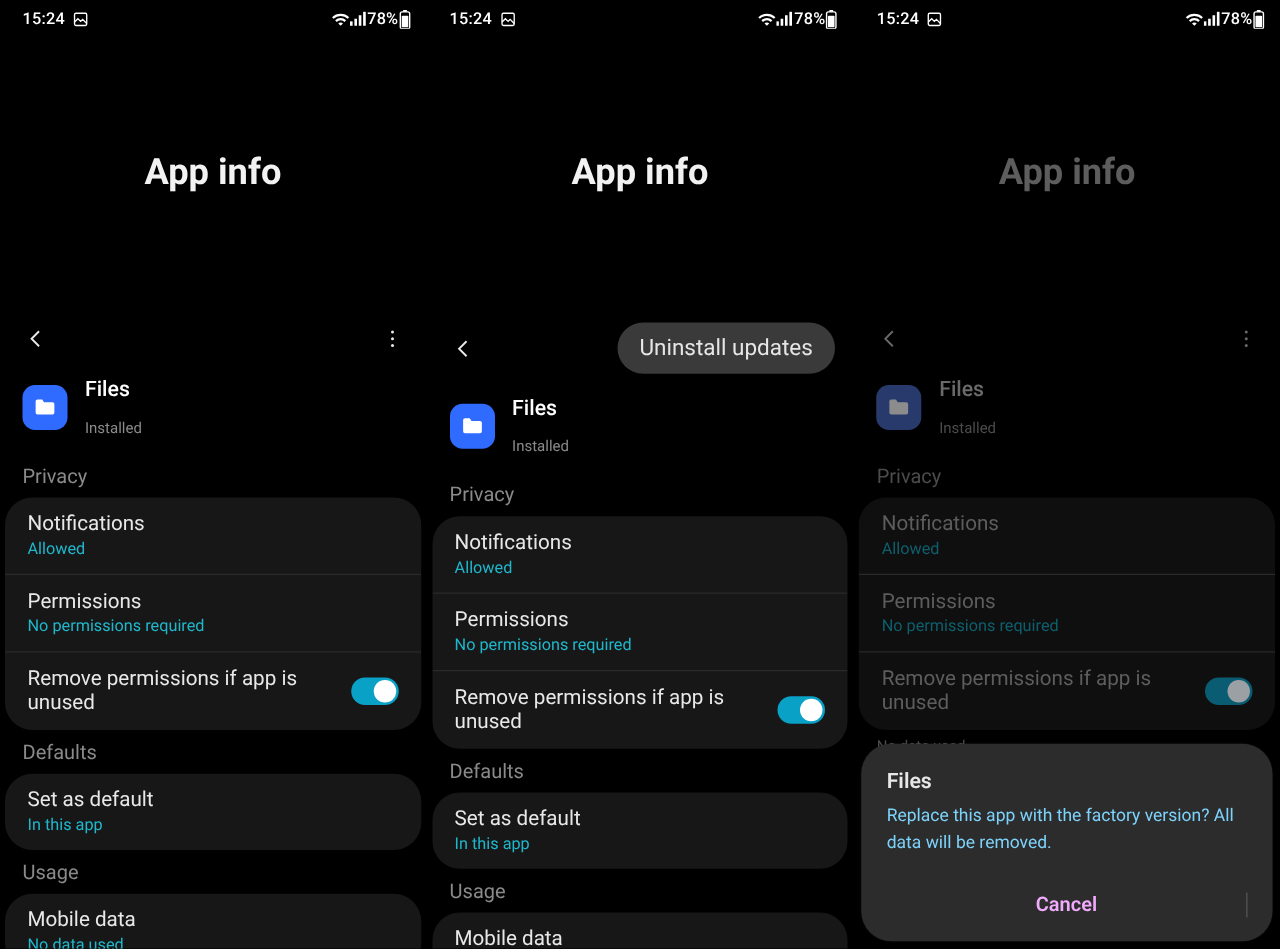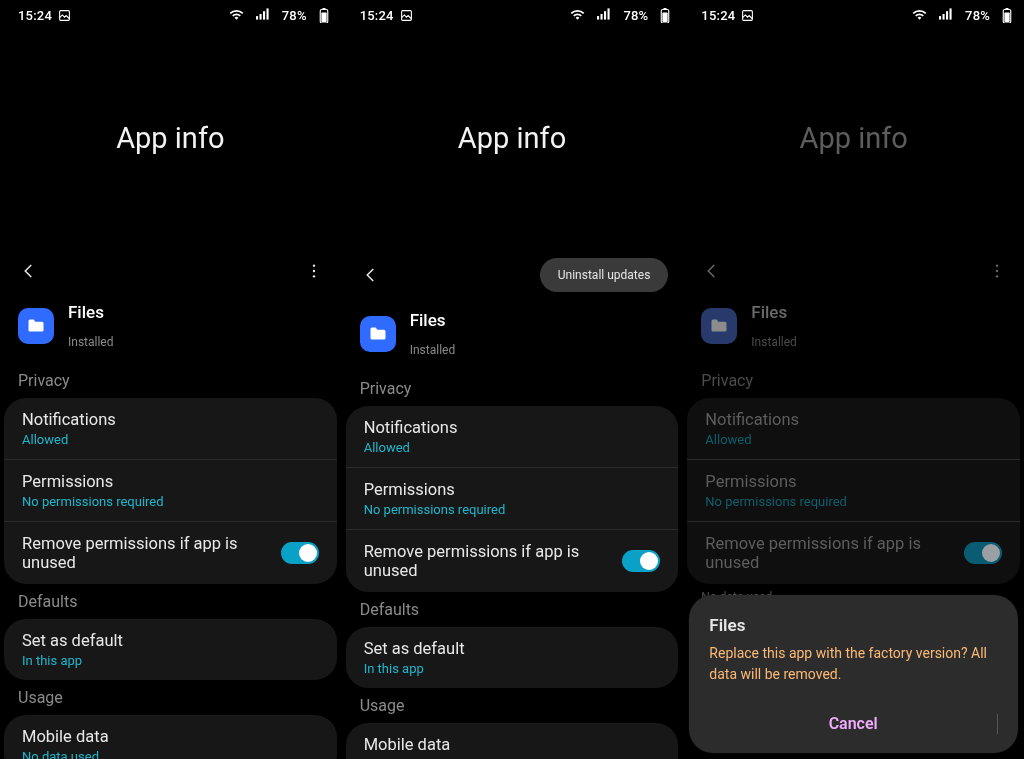--- a/index.html
+++ b/index.html
@@ -4,32 +4,32 @@
 <style>
   * { box-sizing: border-box; margin: 0; padding: 0; }
   html, body { width: 1024px; height: 759px; overflow: hidden; background: #000; font-family: -apple-system, Roboto, "Segoe UI", sans-serif; }
   .row { display: flex; width: 1024px; height: 735px; }
   .phone { position: relative; flex: 1 1 0; height: 759px; background: #000; overflow: hidden; color: #fff; }
   .phone + .phone { border-left: 1px solid #000; }
 
   
   .status { display: flex; align-items: center; justify-content: space-between; height: 28px; padding: 2px 12px 0 18px; font-size: 13px; font-weight: 500; letter-spacing: .2px; }
   .status .left { display: flex; align-items: center; gap: 6px; }
-  .status .right { display: flex; align-items: flex-start; gap: 12px; }
+  .status .right { display: flex; align-items: center; gap: 0; }
   .ico { display: inline-flex; align-items: center; justify-content: center; }
   .ico svg { display: block; }
 
   
-  .bigtitle { height: 220px; display: flex; align-items: center; justify-content: center; font-size: 29px; font-weight: 400; color: #f2f2f2; }
+  .bigtitle { height: 220px; display: flex; align-items: center; justify-content: center; font-size: 29px; font-weight: 700; color: #f2f2f2; }
 
   
   .hdr { display: flex; align-items: center; justify-content: space-between; padding: 10px 14px 18px 16px; }
   .hdr .back { width: 26px; height: 26px; display: flex; align-items: center; justify-content: center; }
   .hdr .more { width: 26px; height: 26px; display: flex; align-items: center; justify-content: center; }
-  .chip { background: #3a3a3a; color: #e6e6e6; font-size: 12px; border-radius: 22px; padding: 10px 18px; }
+  .chip { background: #3a3a3a; color: #e6e6e6; font-size: 18px; border-radius: 22px; padding: 10px 18px; }
 
   
   .app { display: flex; align-items: center; gap: 14px; padding: 0 18px 14px 18px; }
   .appicon { width: 36px; height: 36px; border-radius: 10px; background: #2f6bff; display: flex; align-items: center; justify-content: center; }
   .appicon .fold { width: 18px; height: 15px; }
   .app .meta .name { font-size: 17px; font-weight: 500; }
   .app .meta .sub  { font-size: 12px; color: #8a8a8a; margin-top: 13px; }
 
   
   .sec { font-size: 16px; color: #8a8a8a; padding: 8px 18px 8px 18px; }
@@ -56,21 +56,21 @@
   .dim .sec { color: #4b4b4b; }
   .dim .card { background: #0f0f0f; }
   .dim .item .t { color: #5d5d5d; }
   .dim .item .s { color: #0d5f6e; }
   .dim .toggle { background: #0a5c72; }
   .dim .toggle .knob { background: #9aa0a3; }
 
   
   .dialog { position: absolute; left: 6px; right: 6px; bottom: 6px; background: #2c2c2c; border-radius: 24px; padding: 20px 20px 8px 20px; color: #e7e7e7; box-shadow: 0 0 0 1px rgba(255,255,255,.02); }
   .dialog .dt { font-size: 17px; font-weight: 600; margin-bottom: 8px; }
-  .dialog .dm { font-size: 14px; color: #fdba74; line-height: 1.45; }
+  .dialog .dm { font-size: 14px; color: #7dd3fc; line-height: 1.45; }
   .dialog .db { display: flex; align-items: center; margin-top: 18px; }
   .dialog .db .btn { flex: 1; text-align: center; font-size: 16px; font-weight: 600; padding: 12px 0; color: #f0abfc; }
   .dialog .db .sep { width: 1px; height: 20px; background: #555; }
 
   
   .peek { font-size: 12px; color: #4b4b4b; padding: 6px 18px 0 18px; }
 
 </style>
 </head>
 <body>

